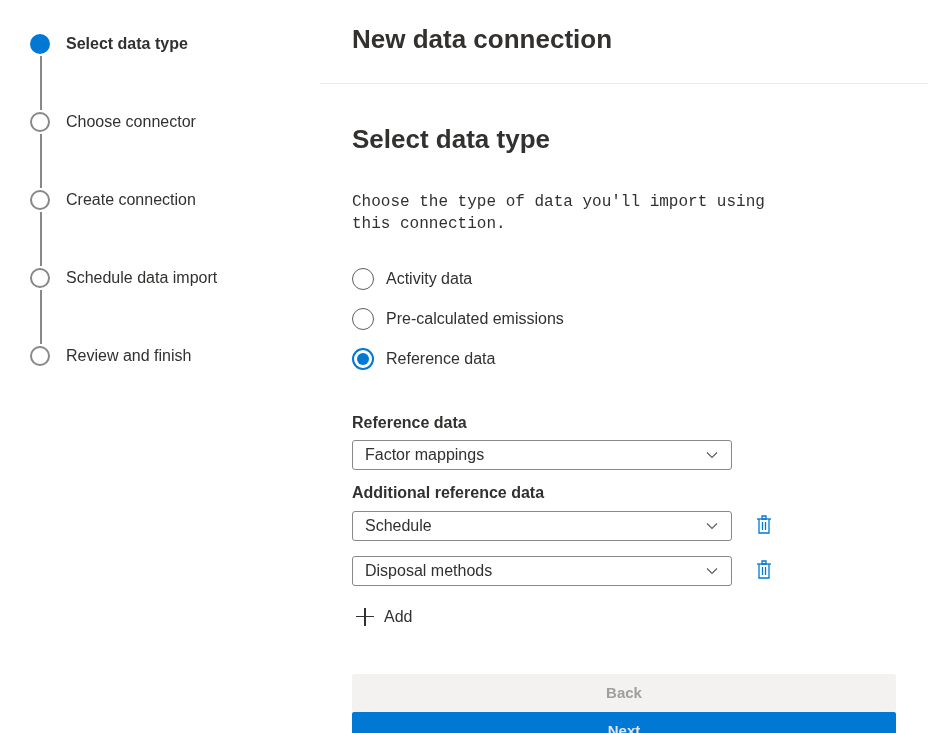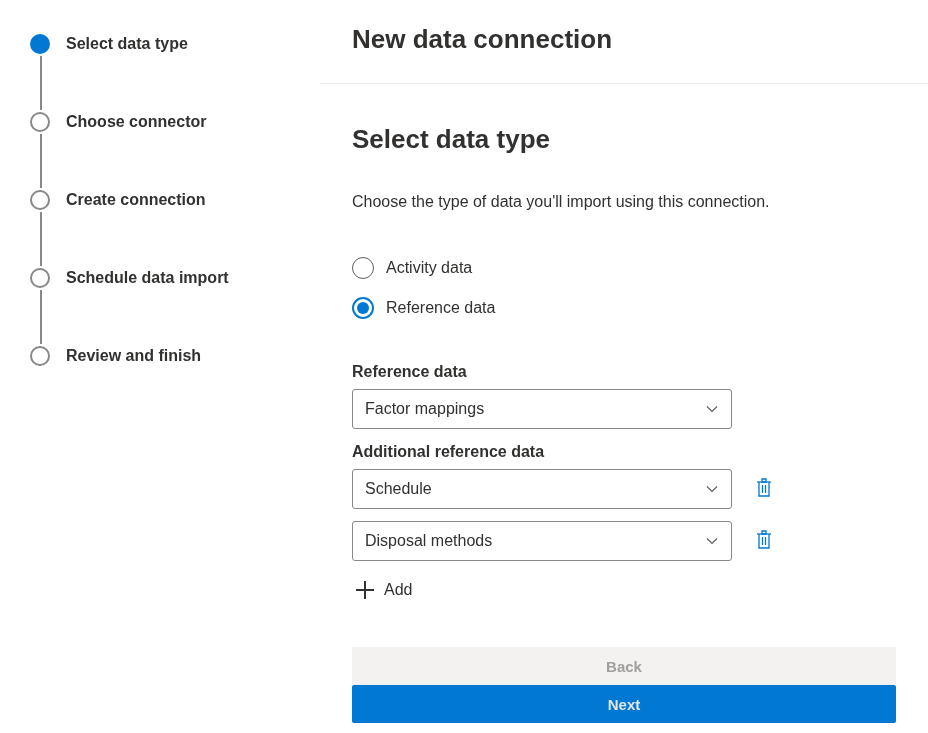--- a/index.html
+++ b/index.html
@@ -43,21 +43,21 @@
       flex-shrink: 0;
       margin-right: 16px;
     }
     .step.current .step-bullet {
       background: #0078d4;
       border-color: #0078d4;
     }
     .step-label {
       font-size: 16px;
       color: #323130;
-      font-weight: 700;
+      font-weight: 400;
     }
     .step.current .step-label { font-weight: 600; }
 
     .main {
       flex: 1;
       display: flex;
       flex-direction: column;
     }
     .header {
       padding: 24px 32px 28px 32px;
@@ -74,22 +74,23 @@
     }
     .content h2 {
       font-size: 26px;
       font-weight: 600;
       margin-bottom: 36px;
     }
     .content .desc {
       font-size: 16px;
       color: #323130;
       line-height: 1.4;
-      margin-bottom: 44px;
+      margin-bottom: 32px;
       max-width: 420px;
+      font-family: Liberation Mono, monospace;
     }
 
     .radio-group { margin-bottom: 44px; }
     .radio-item {
       display: flex;
       align-items: center;
       margin-bottom: 18px;
       cursor: pointer;
     }
     .radio-outer {
@@ -122,21 +123,21 @@
       display: block;
     }
     .row {
       display: flex;
       align-items: center;
       gap: 18px;
       margin-bottom: 12px;
     }
     .combo {
       flex: 1;
-      height: 40px;
+      height: 30px;
       border: 1px solid #8a8886;
       border-radius: 3px;
       background: #fff;
       display: flex;
       align-items: center;
       justify-content: space-between;
       padding: 0 12px;
       cursor: pointer;
       font-size: 16px;
       max-width: 380px;
@@ -235,20 +236,24 @@
   </header>
 
   <section class="content">
     <h2>Select data type</h2>
     <p class="desc">Choose the type of data you'll import using this connection.</p>
 
     <div class="radio-group">
       <div class="radio-item">
         <span class="radio-outer"></span>
         <span class="radio-label">Activity data</span>
+      </div>
+      <div class="radio-item">
+        <span class="radio-outer"></span>
+        <span class="radio-label">Pre-calculated emissions</span>
       </div>
       <div class="radio-item selected">
         <span class="radio-outer">
             <span class="radio-inner"></span>
           </span>
         <span class="radio-label">Reference data</span>
       </div>
     </div>
 
     <div class="field-block">

